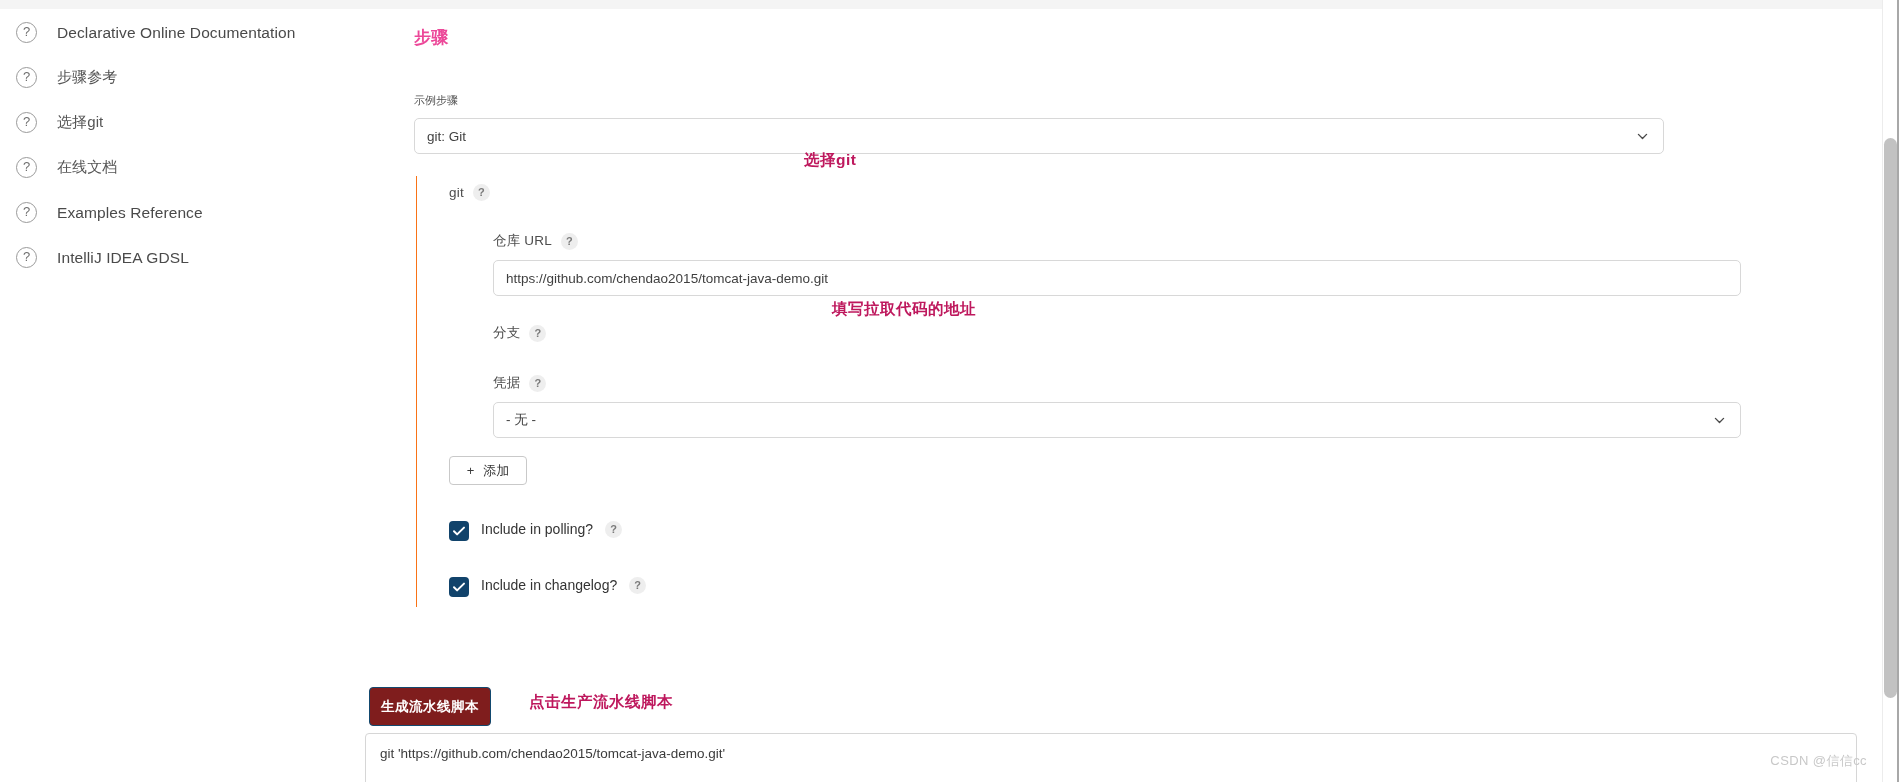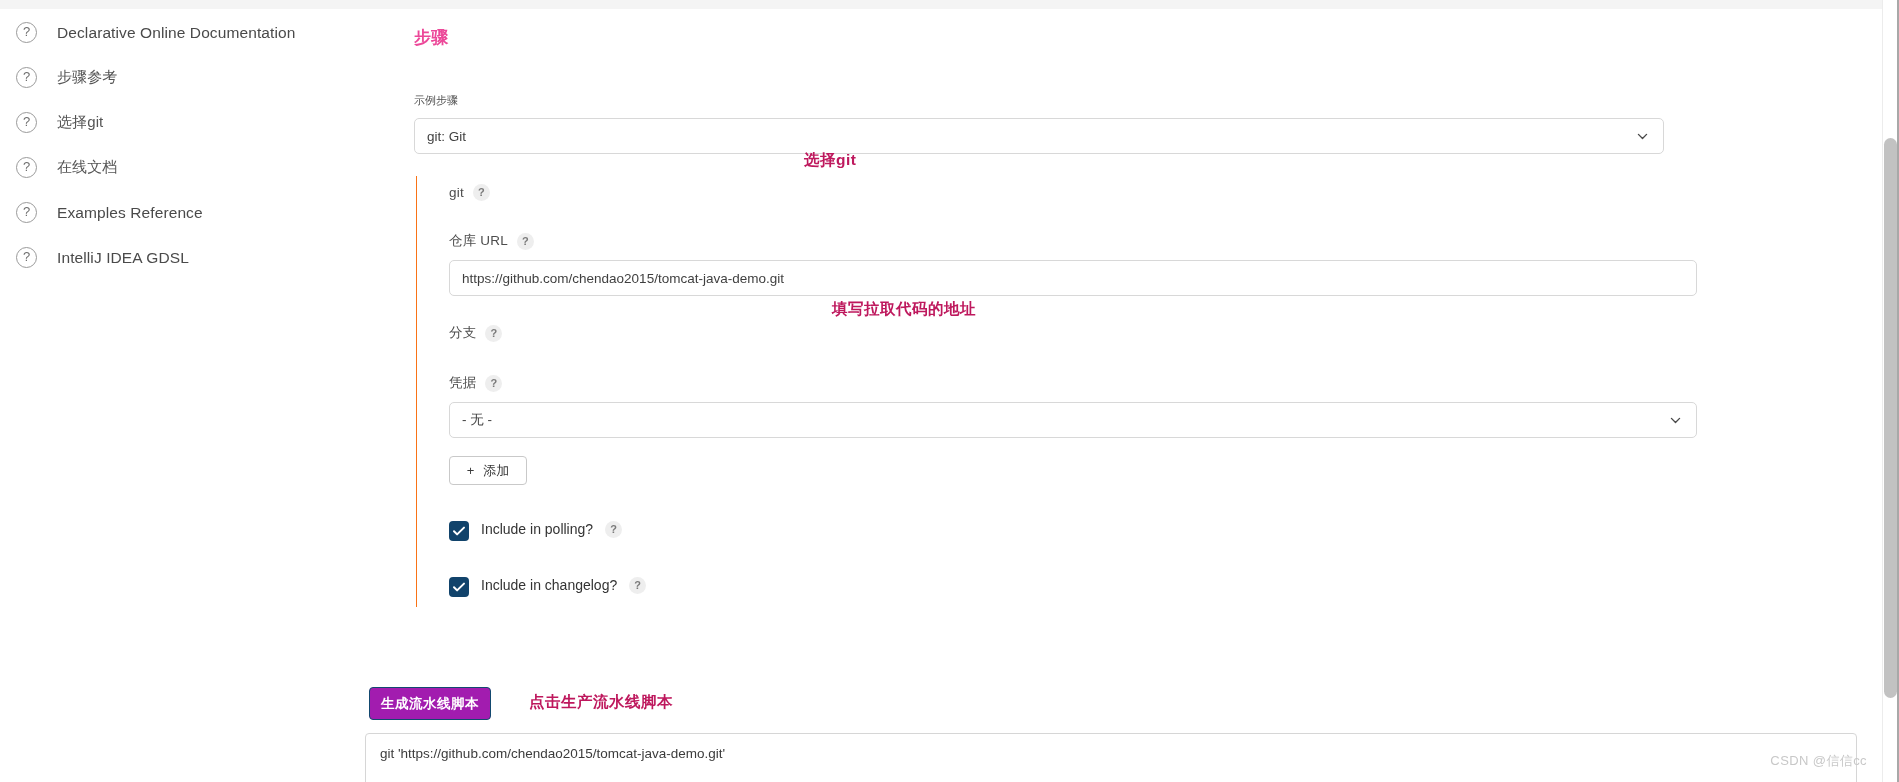--- a/index.html
+++ b/index.html
@@ -166,21 +166,21 @@
     border-radius: 50%;
     background: #eeeeee;
     color: #7a7a7a;
     font-size: 11px;
     text-align: center;
     line-height: 17px;
     font-weight: bold;
     cursor: pointer;
   }
   .git-head { margin-bottom: 31px; }
-  .blk { margin-bottom: 4px; }
+  .blk { margin-bottom: 4px; margin-left: 44px; }
   .blk .field-label { }
   .blk-input { margin-top: 10px; width: 1248px; }
 
   .gap-lg { height: 28px; }
 
   .add-btn {
     margin-top: 18px;
     width: 78px; height: 29px;
     border: 1px solid #c9c9c9;
     border-radius: 4px;
@@ -213,22 +213,22 @@
     font-size: 14px;
     color: #333;
   }
 
   
   .gen-btn {
     position: absolute;
     left: 369px;
     top: 687px;
     width: 122px;
-    height: 33px;
-    background: #a21caf;
+    height: 39px;
+    background: #7f1d1d;
     border: 1px solid #12496f;
     border-radius: 4px;
     color: #ffffff;
     font-size: 13.5px;
     font-weight: bold;
     letter-spacing: .5px;
     display: flex;
     align-items: center;
     justify-content: center;
     cursor: pointer;

